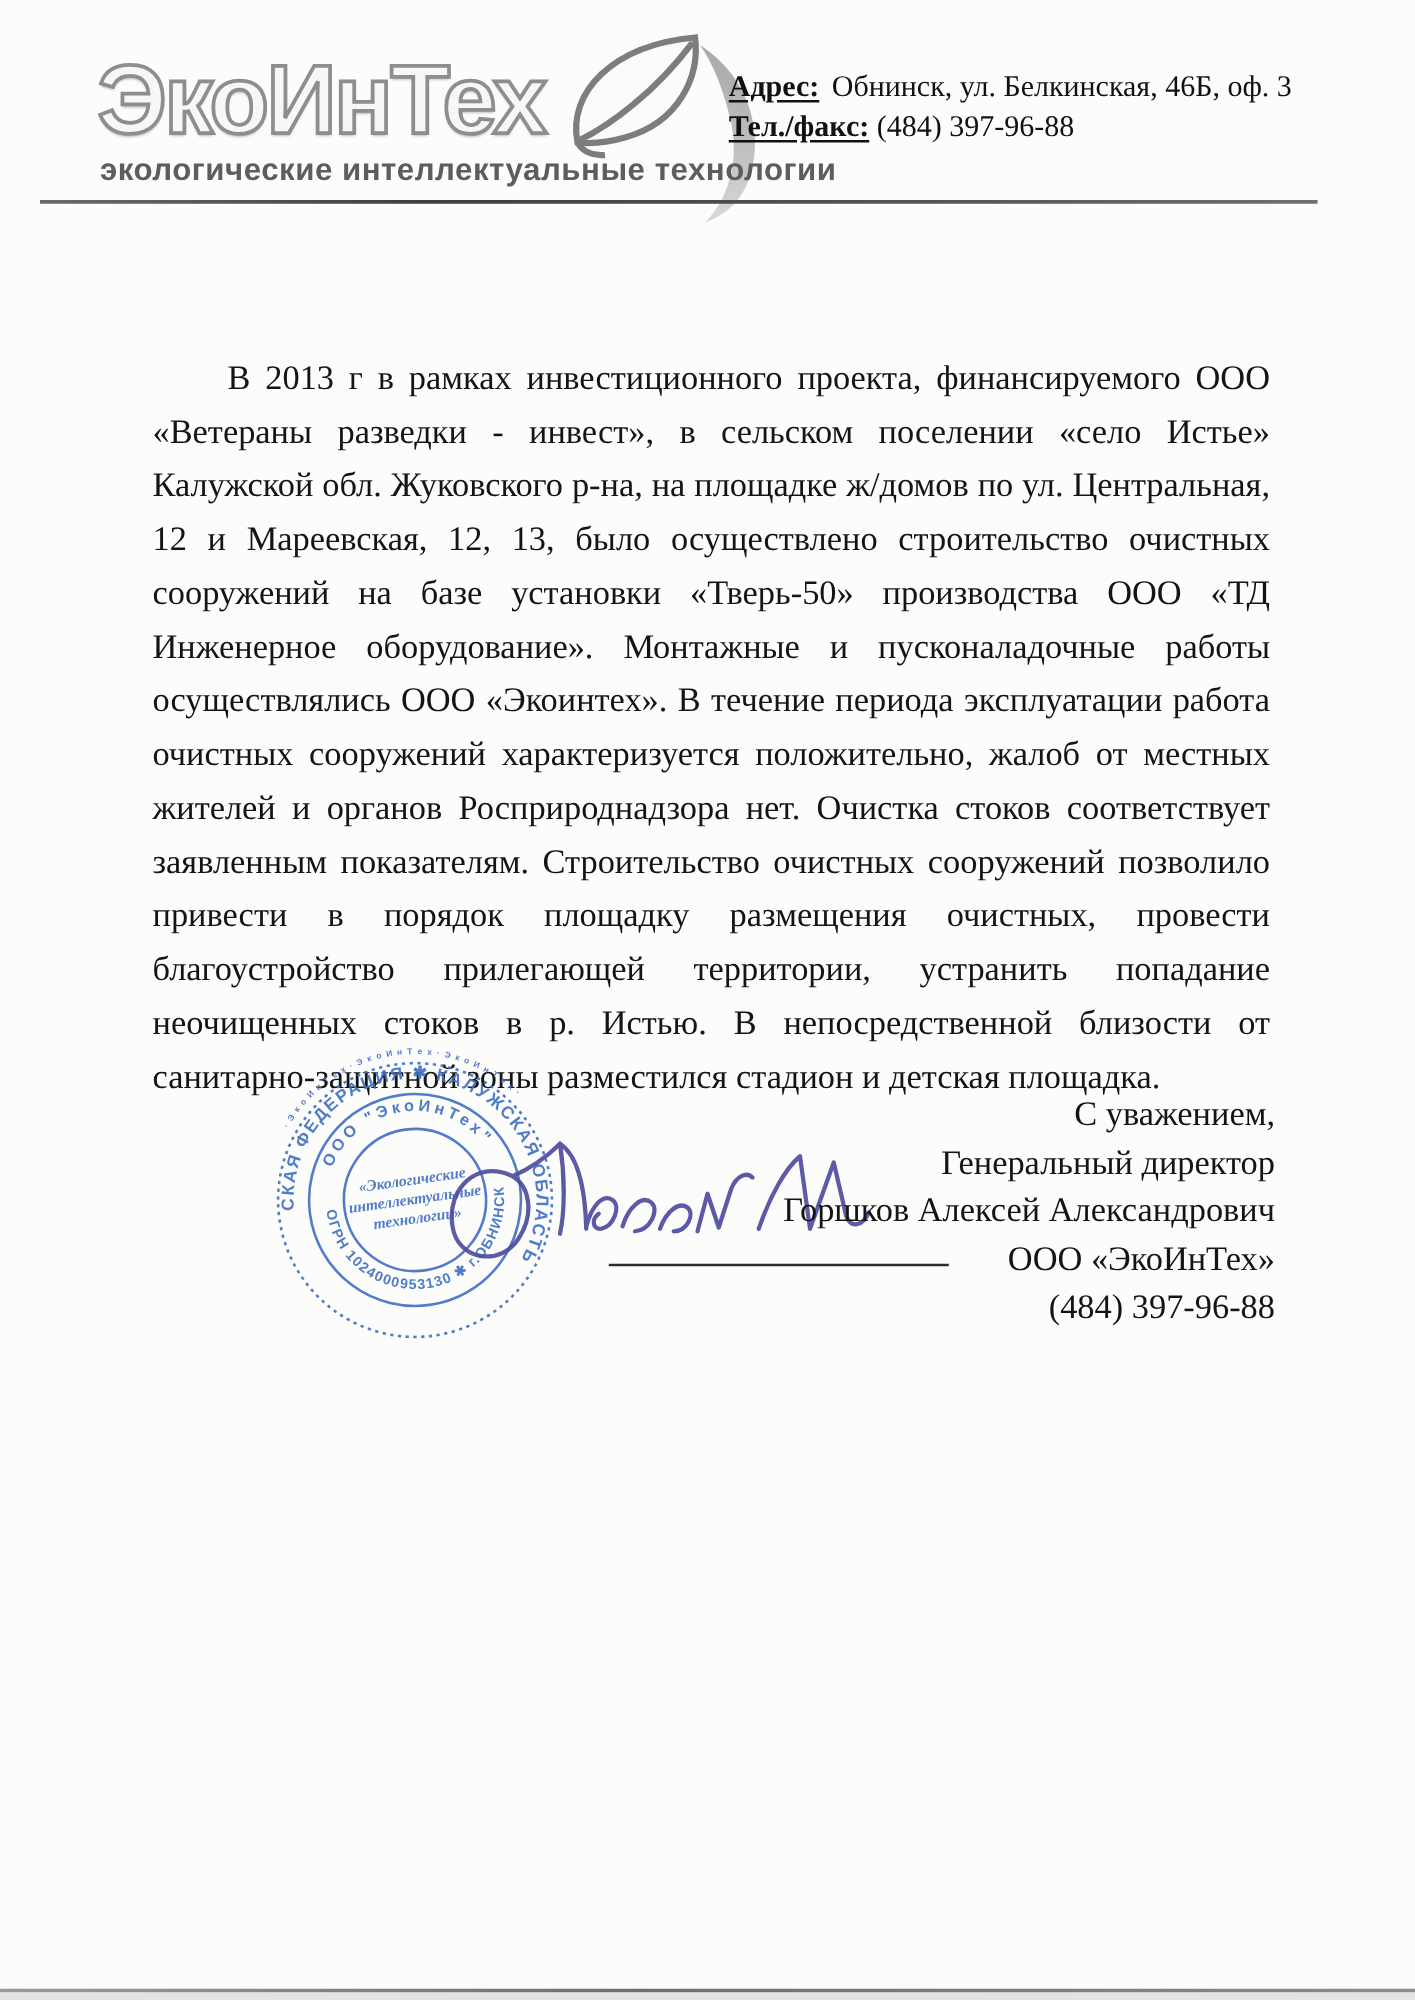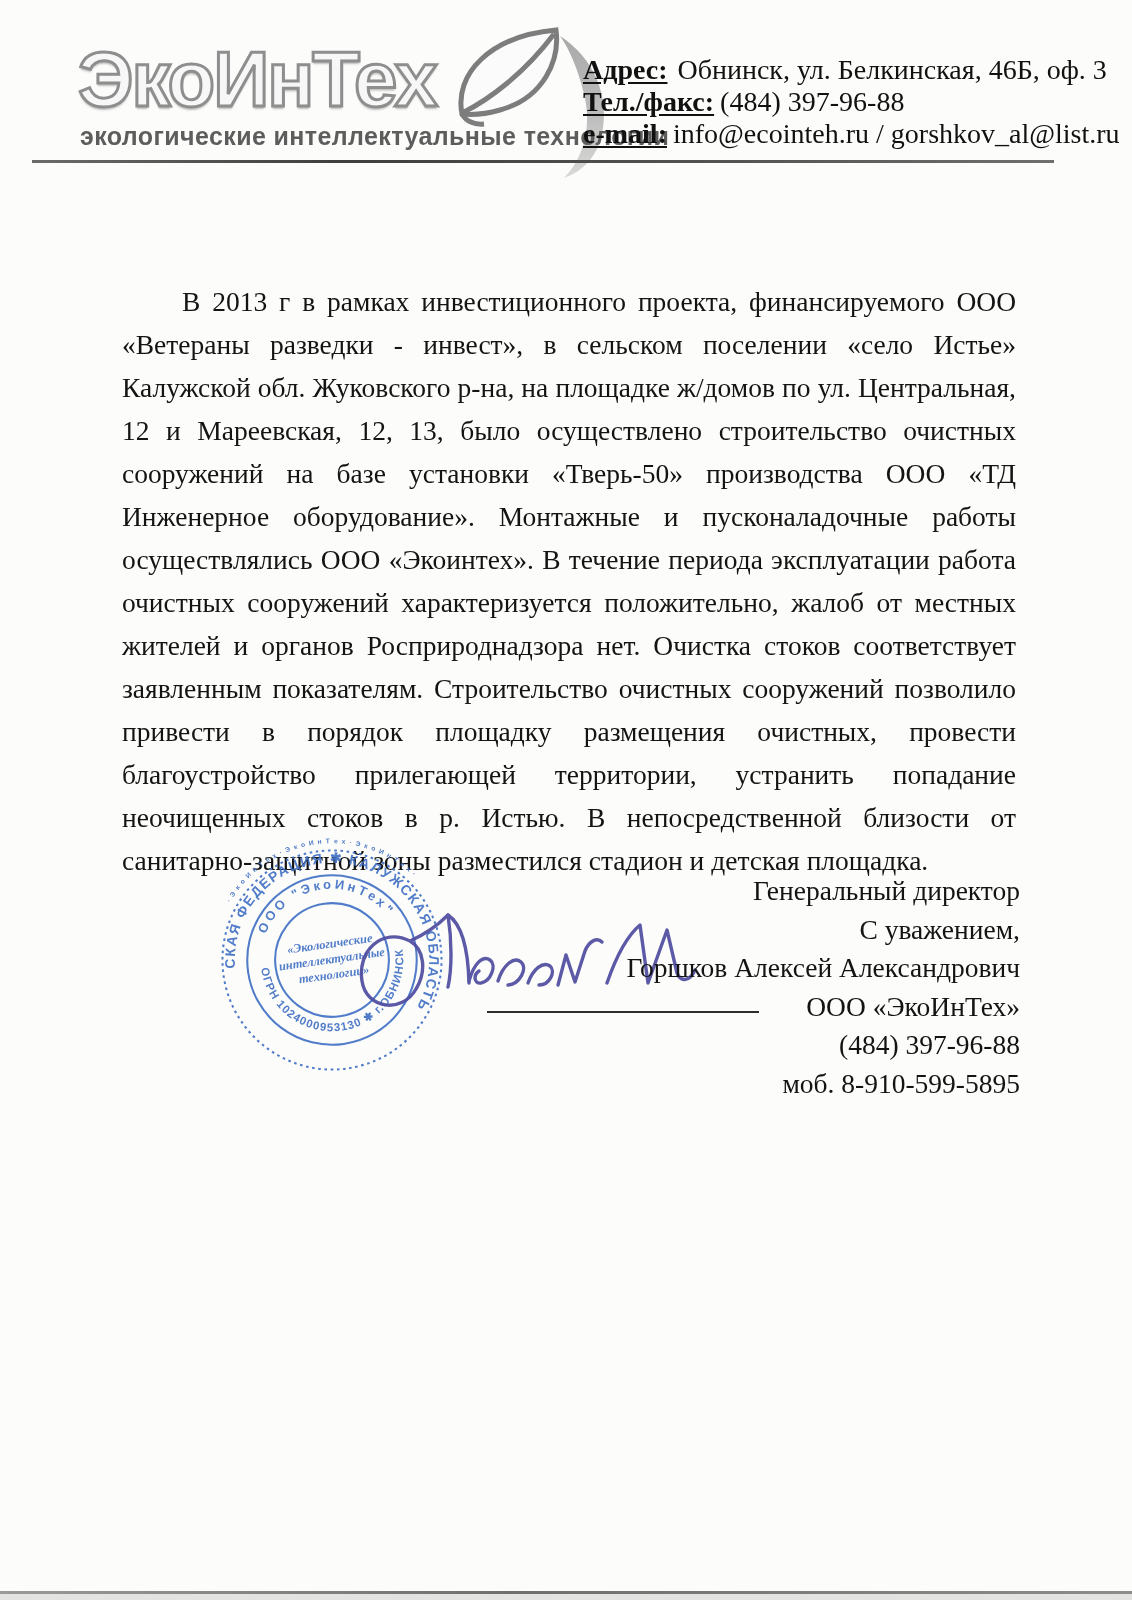--- a/index.html
+++ b/index.html
@@ -27,21 +27,21 @@
   .logo-leaf{position:absolute;left:378px;top:0px;width:120px;height:110px;}
   .logo-tagline{
     position:absolute;left:10px;top:100px;width:500px;
     font-family:"Liberation Sans", sans-serif;
     font-weight:bold;font-size:25px;letter-spacing:.4px;
     color:#5d5d5d;white-space:nowrap;
   }
   
   .contact{
     position:absolute;left:583px;top:54px;width:440px;
-    font-size:28px;line-height:32px;color:#111;
+    font-size:24px;line-height:32px;color:#111;
   }
   .contact .row{white-space:nowrap;}
   .contact .row.center{}
   .contact .lbl{font-weight:bold;text-decoration:underline;text-underline-offset:3px;}
   .contact .val{margin-left:10px;}
   .contact .val.tight{margin-left:6px;}
   .header-rule{
     position:absolute;left:32px;top:160px;width:1022px;height:3px;
     background:linear-gradient(90deg,#6b6b6b,#3f3f3f 30%,#555 70%,#6f6f6f);
   }
@@ -88,21 +88,20 @@
       <path d="M 14 92 C 6 52, 42 14, 108 8 C 112 38, 96 76, 52 88 C 38 92, 24 93, 14 92 Z" fill="#fbfbfb" stroke="#7d7d7d" stroke-width="5"></path>
       <path d="M 16 90 C 40 78, 76 52, 106 12" fill="none" stroke="#7d7d7d" stroke-width="5"></path>
       <path d="M 14 92 C 18 99, 26 103, 36 102" fill="none" stroke="#7d7d7d" stroke-width="5"></path>
     </svg>
     <div class="logo-tagline">экологические интеллектуальные технологии</div>
   </div>
 
   <div class="contact">
     <div class="row"><span class="lbl">Адрес:</span><span class="val">Обнинск, ул. Белкинская, 46Б, оф. 3</span></div>
     <div class="row center"><span class="lbl">Тел./факс:</span><span class="val tight">(484) 397-96-88</span></div>
-    <div class="row"><span class="lbl">e-mail:</span><span class="val tight">info@ecointeh.ru / gorshkov_al@list.ru</span></div>
   </div>
 
   <div class="header-rule"></div>
 
   <p class="body-text">В 2013 г в рамках инвестиционного проекта, финансируемого ООО «Ветераны разведки - инвест», в сельском поселении «село Истье» Калужской обл. Жуковского р-на, на площадке ж/домов по ул. Центральная, 12 и Мареевская, 12, 13, было осуществлено строительство очистных сооружений на базе установки «Тверь-50» производства ООО «ТД Инженерное оборудование». Монтажные и пусконаладочные работы осуществлялись ООО «Экоинтех». В течение периода эксплуатации работа очистных сооружений характеризуется положительно, жалоб от местных жителей и органов Росприроднадзора нет. Очистка стоков соответствует заявленным показателям. Строительство очистных сооружений позволило привести в порядок площадку размещения очистных, провести благоустройство прилегающей территории, устранить попадание неочищенных стоков в р. Истью. В непосредственной близости от санитарно-защитной зоны разместился стадион и детская площадка.</p>
 
   <svg class="stamp" viewBox="0 0 240 240">
     <defs>
       <path id="cw113" d="M 120 120 m -113 0 a 113 113 0 1 1 226 0 a 113 113 0 1 1 -226 0"></path>
       <path id="cw94" d="M 120 120 m -94 0 a 94 94 0 1 1 188 0 a 94 94 0 1 1 -188 0"></path>
@@ -140,23 +139,22 @@
       <path d="M 117 88 C 122 70, 131 62, 138 67 C 145 72, 139 88, 129 90 C 122 91, 121 82, 127 78"></path>
       <path d="M 146 88 C 151 72, 162 63, 169 69 C 176 75, 168 91, 156 92"></path>
       <path d="M 176 90 C 181 76, 191 68, 198 73 C 204 78, 198 92, 187 92"></path>
       <path d="M 206 92 L 214 62 L 223 89 L 233 58 C 237 48, 245 44, 250 49"></path>
       <path d="M 255 90 C 264 64, 276 42, 288 32 L 296 90 L 315 37 L 325 80 C 329 90, 338 88, 343 77"></path>
     </g>
   </svg>
   <div class="sign-underline"></div>
 
   <div class="sign-block">
+    <div>С уважением,</div>
     <div>Генеральный директор</div>
-    <div>С уважением,</div>
     <div>Горшков Алексей Александрович</div>
     <div>ООО «ЭкоИнТех»</div>
     <div>(484) 397-96-88</div>
-    <div>моб. 8-910-599-5895</div>
   </div>
 
   <div class="scan-bottom-line"></div>
   <div class="scan-bottom-fill"></div>
 </div>
 
 </body></html>

